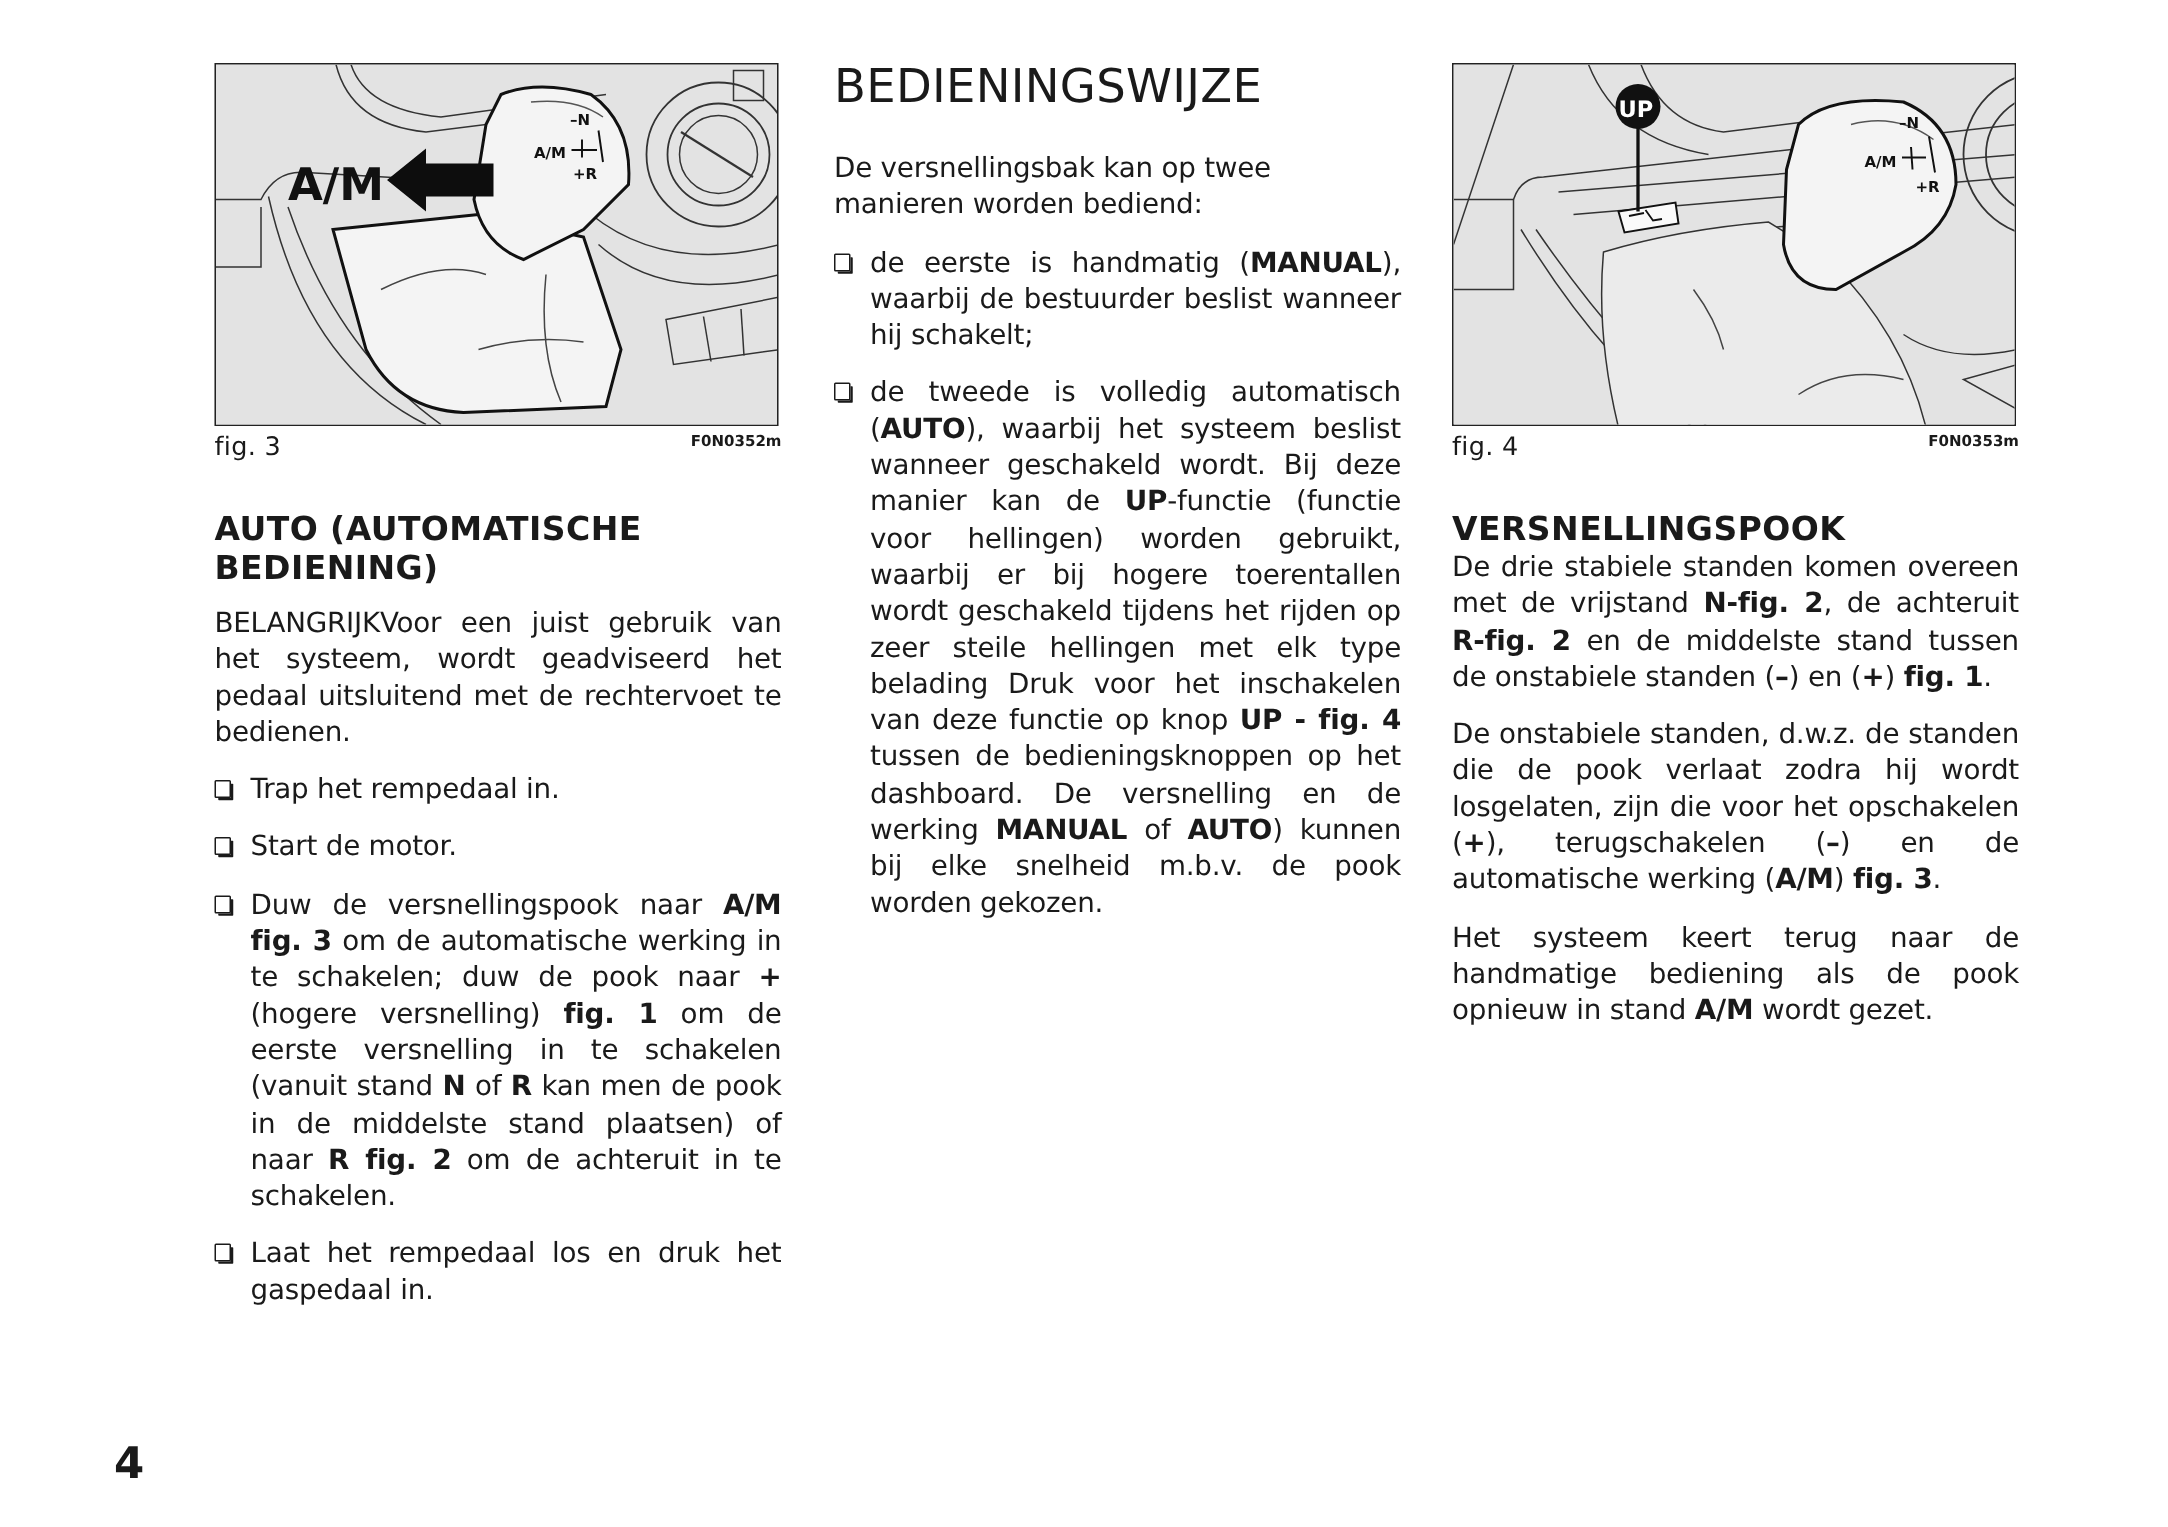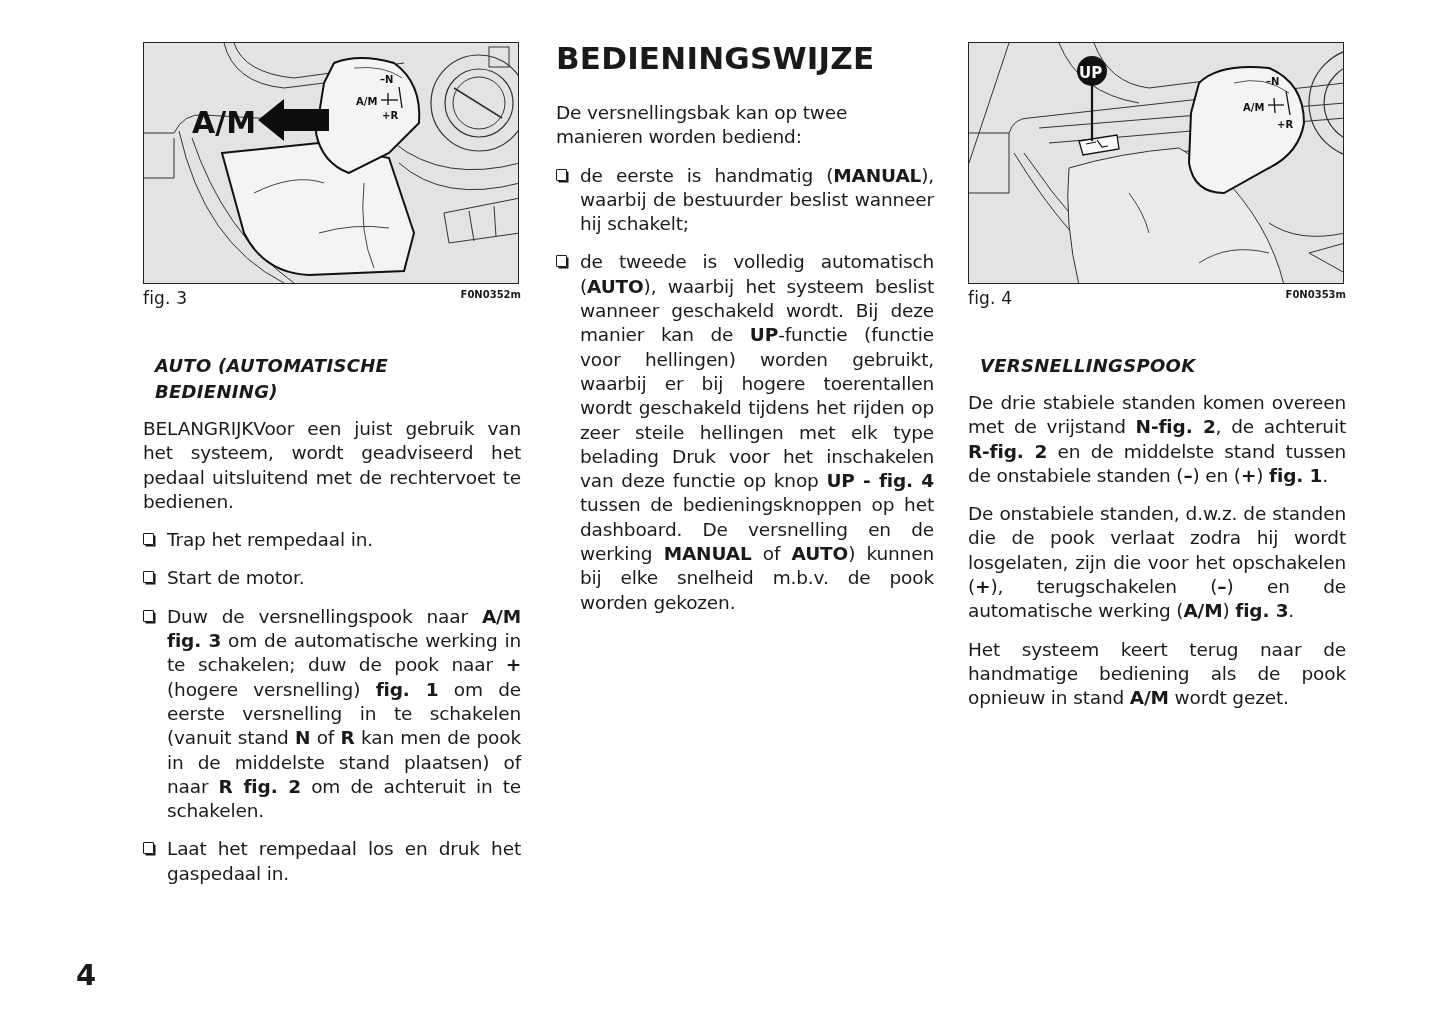--- a/index.html
+++ b/index.html
@@ -9,28 +9,28 @@
   .col-left { left:143px; width:378px; }
   .col-mid { left:556px; width:378px; }
   .col-right { left:968px; width:378px; }
 
   .figure { position:absolute; left:0; top:42px; width:376px; height:242px;
             border:1.5px solid #222; background:#e3e3e3; overflow:hidden; box-sizing:border-box; }
   .figure svg { position:absolute; left:0; top:0; }
   .fig-caption { position:absolute; top:288px; left:0; font-size:17px; letter-spacing:0.2px; }
   .fig-code { position:absolute; top:289px; right:0; font-size:10px; font-weight:bold;text-align:right; }
 
-  .h-section { font-weight:bold; font-size:18px; line-height:26px; letter-spacing:0.3px; margin:12px;font-style:italic; }
+  .h-section { font-weight:bold; font-size:22px; line-height:26px; letter-spacing:0.3px; margin:0; }
   .para { font-size:18.5px; line-height:24.3px; margin:0; text-align:justify; letter-spacing:-0.15px; }
   .bullet { position:relative; padding-left:24px; font-size:18.5px; line-height:24.3px;
             text-align:justify; letter-spacing:-0.15px; margin:0; }
   .bullet .box { position:absolute; left:0; top:5px; width:11px; height:12px;
                  border:1.6px solid #1a1a1a; border-radius:1px; box-shadow:2px 2px 0 -0.5px #1a1a1a; box-sizing:border-box; }
   b { font-weight:bold; }
-  .title { font-weight:bold; font-size:31px; letter-spacing:0.2px; margin:0; position:absolute; top:40px; left:0; font-family:"DejaVu Sans", sans-serif; }
+  .title { font-weight:normal; font-size:31px; letter-spacing:0.2px; margin:0; position:absolute; top:40px; left:0; font-family:"DejaVu Sans", sans-serif; }
   .page-num { position:absolute; left:76px; top:958px; font-size:29px; font-weight:bold; }
 </style>
 </head>
 <body>
 
 <div class="col col-left">
   <div class="figure">
     <svg width="376" height="242" viewBox="0 0 376 242">
       <rect width="376" height="242" fill="#e3e3e3"></rect>
 

